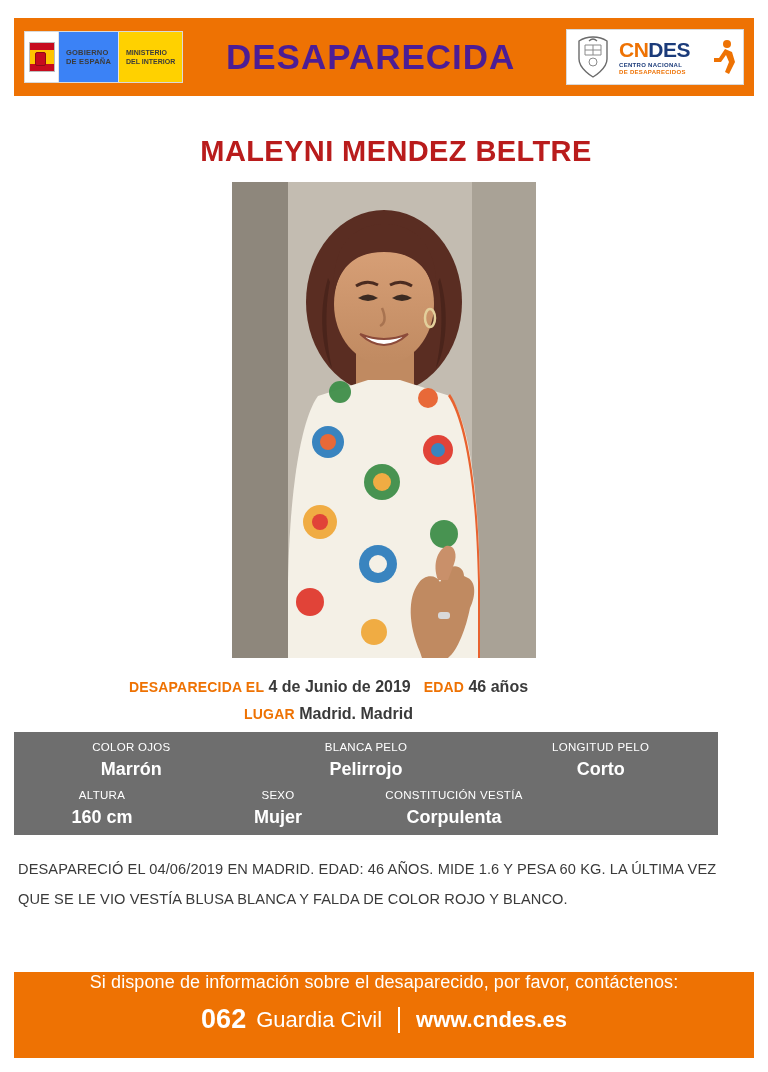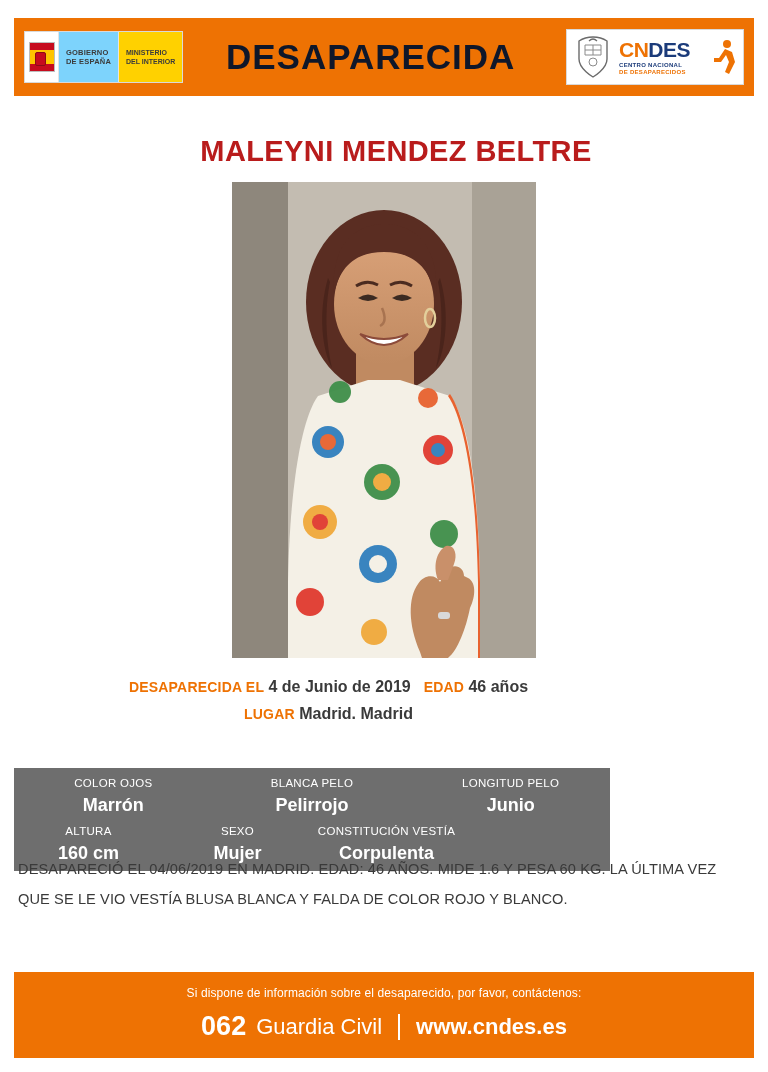--- a/index.html
+++ b/index.html
@@ -23,21 +23,21 @@
     width: 740px; height: 78px;
     background: #ee7203;
     display: flex;
     align-items: center;
   }
   .gov-block {
     display: flex;
     align-items: stretch;
     height: 52px;
     margin-left: 10px;
-    background: #7dd3fc;
+    background: #3b82f6;
     border: 1px solid #d9d9d9;
   }
   .flag-cell {
     width: 34px;
     background: #ffffff;
     display: flex;
     align-items: center;
     justify-content: center;
     border-right: 1px solid #e4e4e4;
   }
@@ -79,21 +79,21 @@
   }
   .min-text span {
     font-size: 7px;
     font-weight: bold;
     color: #3b3b3b;
     line-height: 9px;
   }
   .header-title {
     flex: 1;
     text-align: center;
-    color: #0f172a;
+    color: #4c1d95;
     font-size: 35px;
     font-weight: bold;
     letter-spacing: 1px;
     padding-right: 8px;
   }
   .cndes {
     width: 178px; height: 56px;
     margin-right: 10px;
     background: #ffffff;
     border: 1px solid #d9d9d9;
@@ -163,22 +163,22 @@
     font-weight: bold;
   }
   .fact-line.l1 { top: 678px; }
   .fact-line.l2 { top: 705px; }
   .lbl { color: #ee7203; font-size: 14px; letter-spacing: .2px; }
   .val { color: #3a3a3a; font-size: 16px; }
 
   
   .gray {
     position: absolute;
-    left: 14px; top: 768px;
-    width: 596px; height: 103px;
+    left: 14px; top: 732px;
+    width: 704px; height: 103px;
     background: #6e6e6e;
     color: #ffffff;
   }
   .grow {
     display: flex;
     width: 100%;
   }
   .gcell {
     flex: 1;
     text-align: center;
@@ -208,22 +208,21 @@
   
   .footer {
     position: absolute;
     left: 14px; top: 972px;
     width: 740px; height: 86px;
     background: #ee7203;
     color: #ffffff;
     text-align: center;
   }
   .footer .f1 {
-    font-size: 12px;
-    padding-top: 14px;
+    font-size: 18px;
     letter-spacing: .1px;
   }
   .footer .f2 {
     margin-top: 11px;
     font-size: 25px;
     display: flex;
     align-items: center;
     justify-content: center;
     gap: 10px;
   }
@@ -373,21 +372,21 @@
       <div class="gcell">
         <div class="k">COLOR OJOS</div>
         <div class="v">Marrón</div>
       </div>
       <div class="gcell">
         <div class="k">BLANCA PELO</div>
         <div class="v">Pelirrojo</div>
       </div>
       <div class="gcell">
         <div class="k">LONGITUD PELO</div>
-        <div class="v">Junio</div>
+        <div class="v">Corto</div>
       </div>
     </div>
     <div class="grow">
       <div class="gcell">
         <div class="k">ALTURA</div>
         <div class="v">160 cm</div>
       </div>
       <div class="gcell">
         <div class="k">SEXO</div>
         <div class="v">Mujer</div>

